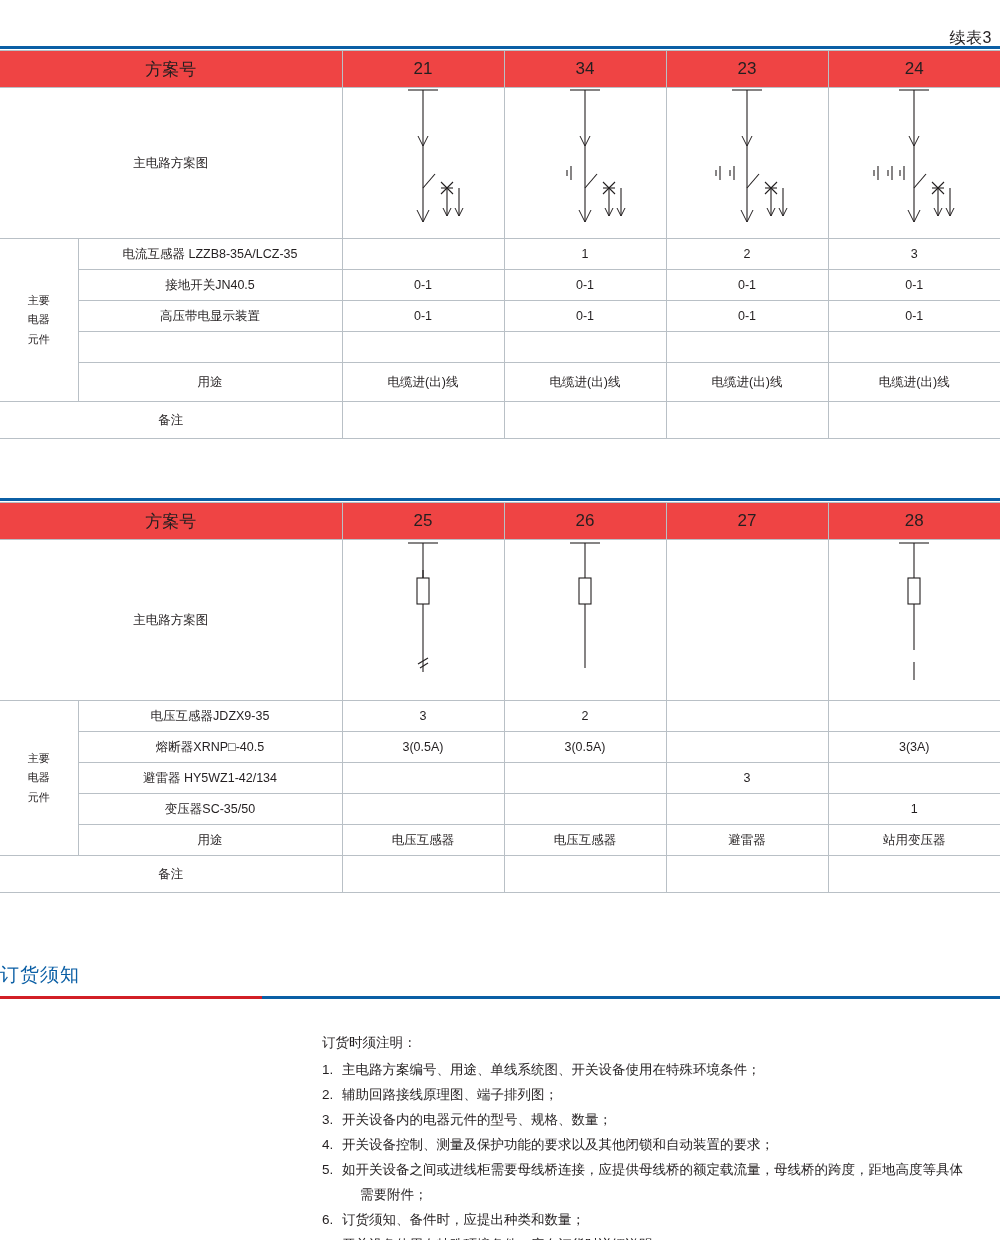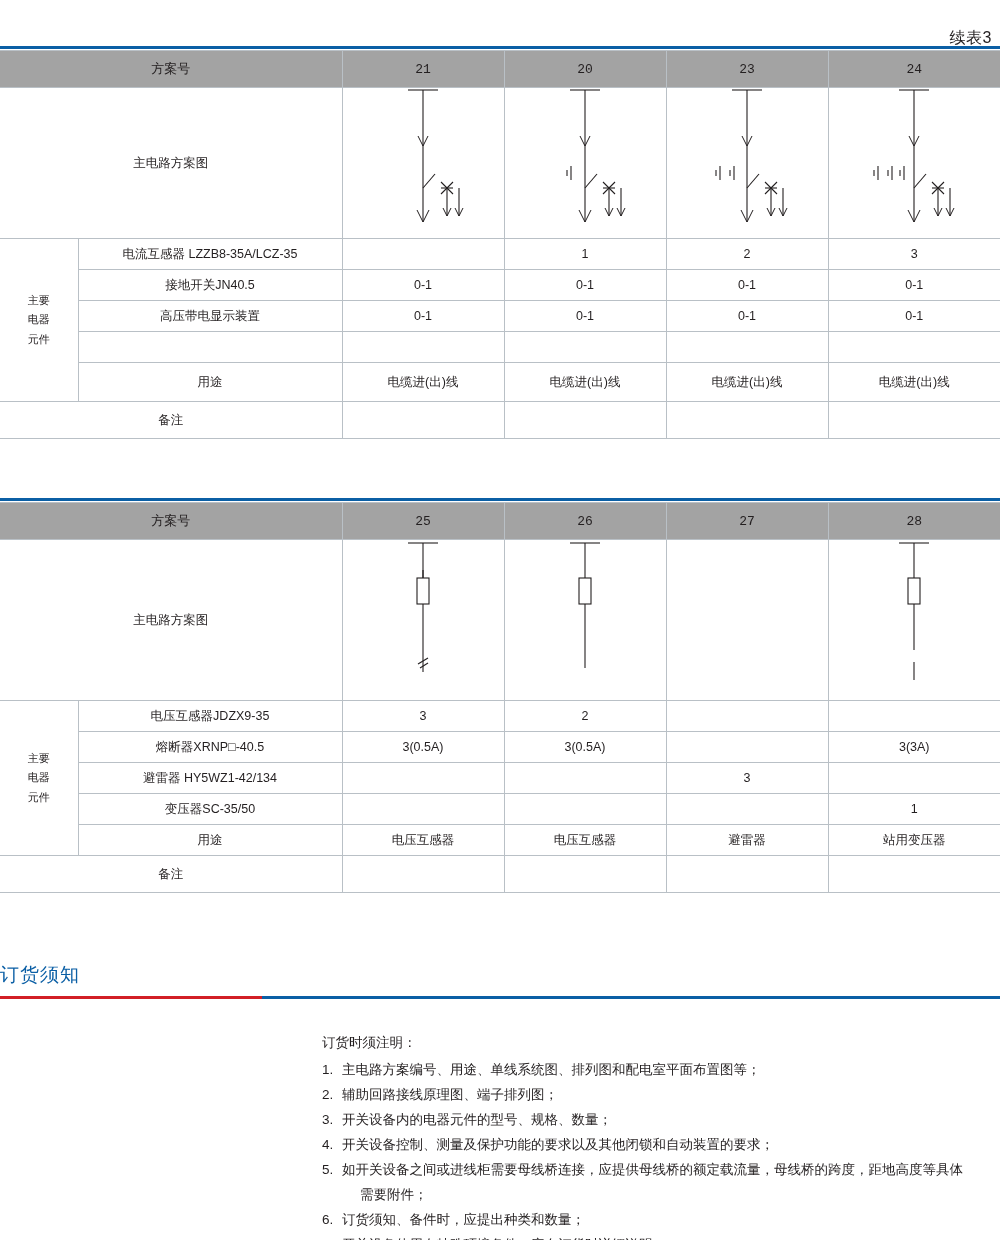--- a/index.html
+++ b/index.html
@@ -48,24 +48,23 @@
     color: #231f20;
   }
   .tbl td {
     border: 1px solid #b9c0c6;
     padding: 0;
     vertical-align: middle;
     text-align: center;
     height: 30px;
   }
   .tbl .hdr td {
-    background: #a3a3a3;
+    background: #ef4444;
     height: 36px;
-    font-size: 13px;
-    font-family: Liberation Mono, monospace;
+    font-size: 17px;
   }
   .edgeless-l { border-left: none !important; }
   .edgeless-r { border-right: none !important; }
   .lbl {
     text-align: left;
     padding-left: 22px;
   }
   .lbl-mid {
     text-align: left;
     padding-left: 26px;
@@ -165,21 +164,21 @@
       <col style="width:264px">
       <col style="width:162px">
       <col style="width:162px">
       <col style="width:162px">
       <col style="width:172px">
     </colgroup>
     <tbody>
       <tr class="hdr">
         <td colspan="2" class="edgeless-l">方案号</td>
         <td>21</td>
-        <td>20</td>
+        <td>34</td>
         <td>23</td>
         <td class="edgeless-r">24</td>
       </tr>
 
       <tr>
         <td colspan="2" class="diagcell edgeless-l lbl-mid">主电路方案图</td>
 
         <td class="diagcell">
           <svg class="svgwrap" width="120" height="150" viewBox="0 0 120 150">
             <g stroke="#231f20" stroke-width="1.1" fill="none">
@@ -458,21 +457,21 @@
 
   <div class="sec" style="top:962px; height:40px;text-decoration:underline;">
     <div class="sec-title">订货须知</div>
     <div class="sec-bar-red"></div>
     <div class="sec-bar-blue"></div>
   </div>
 
   <div class="notice">
     <div class="lead">订货时须注明：</div>
     <ol>
-      <li><span class="num">1.</span><span>主电路方案编号、用途、单线系统图、排列图和配电室平面布置图等；</span></li>
+      <li><span class="num">1.</span><span>主电路方案编号、用途、单线系统图、开关设备使用在特殊环境条件；</span></li>
       <li><span class="num">2.</span><span>辅助回路接线原理图、端子排列图；</span></li>
       <li><span class="num">3.</span><span>开关设备内的电器元件的型号、规格、数量；</span></li>
       <li><span class="num">4.</span><span>开关设备控制、测量及保护功能的要求以及其他闭锁和自动装置的要求；</span></li>
       <li><span class="num">5.</span><span>如开关设备之间或进线柜需要母线桥连接，应提供母线桥的额定载流量，母线桥的跨度，距地高度等具体</span></li>
       <li class="cont"><span>需要附件；</span></li>
       <li><span class="num">6.</span><span>订货须知、备件时，应提出种类和数量；</span></li>
       <li><span class="num">7.</span><span>开关设备使用在特殊环境条件，应在订货时详细说明。</span></li>
     </ol>
   </div>
 

